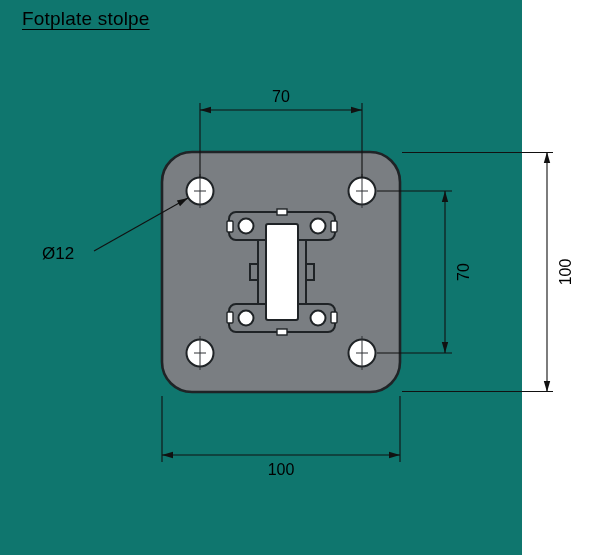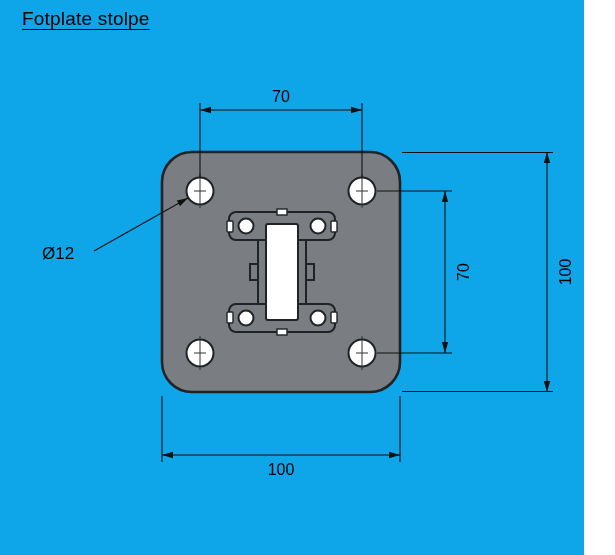--- a/index.html
+++ b/index.html
@@ -2,21 +2,21 @@
 <html><head>
 <meta charset="utf-8">
 <style>
   html,body{
     margin:0;padding:0;
     width:615px;height:555px;
     background:#ffffff;
     font-family:"Liberation Sans",sans-serif;
     overflow:hidden;
   }
-  .page{position:relative;width:584px;height:555px;background:#0ea5e9;}
+  .page{position:relative;width:522px;height:555px;background:#0f766e;}
   .title{
     position:absolute;left:22px;top:8px;
     font-size:19px;color:#000;
     text-decoration:underline;
     text-underline-offset:4px;
     letter-spacing:.2px;
   }
   svg{position:absolute;left:0;top:0;}
   .plate-outline{stroke:#1f2326;stroke-width:2.6;}
   .metal{fill:#7a7e82;stroke:#1f2326;stroke-width:2;}

